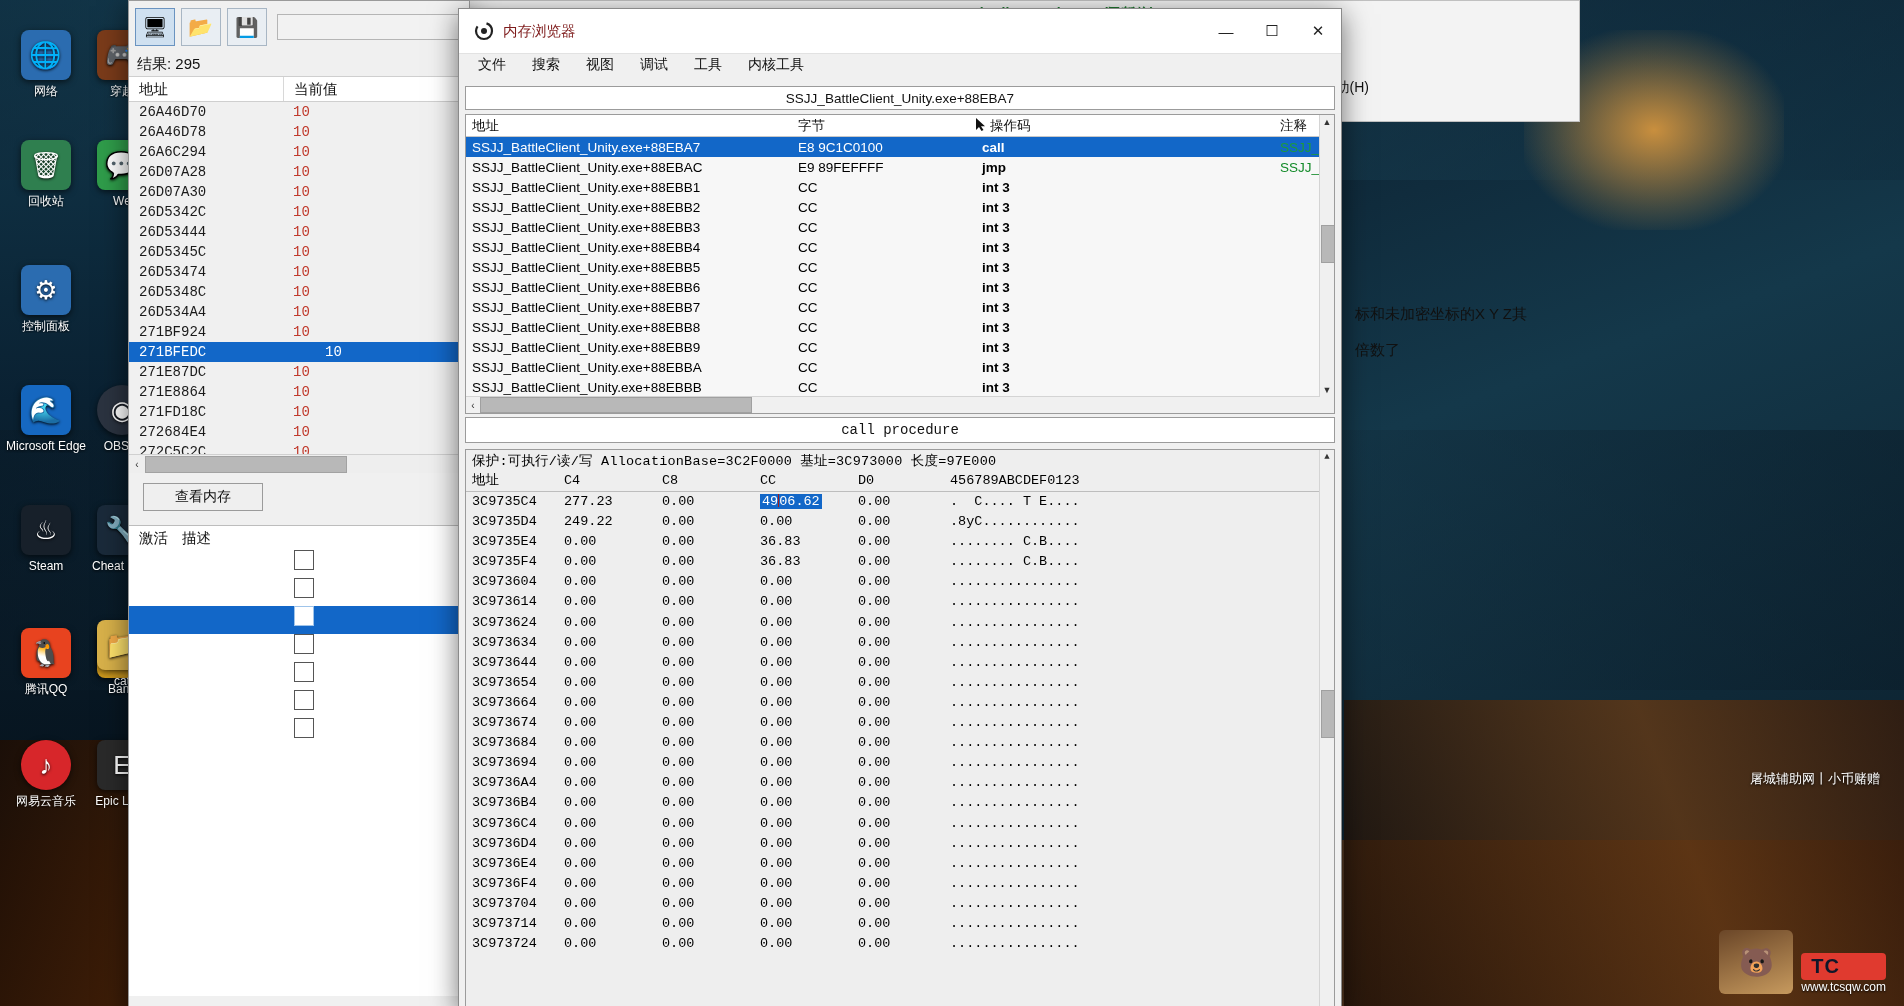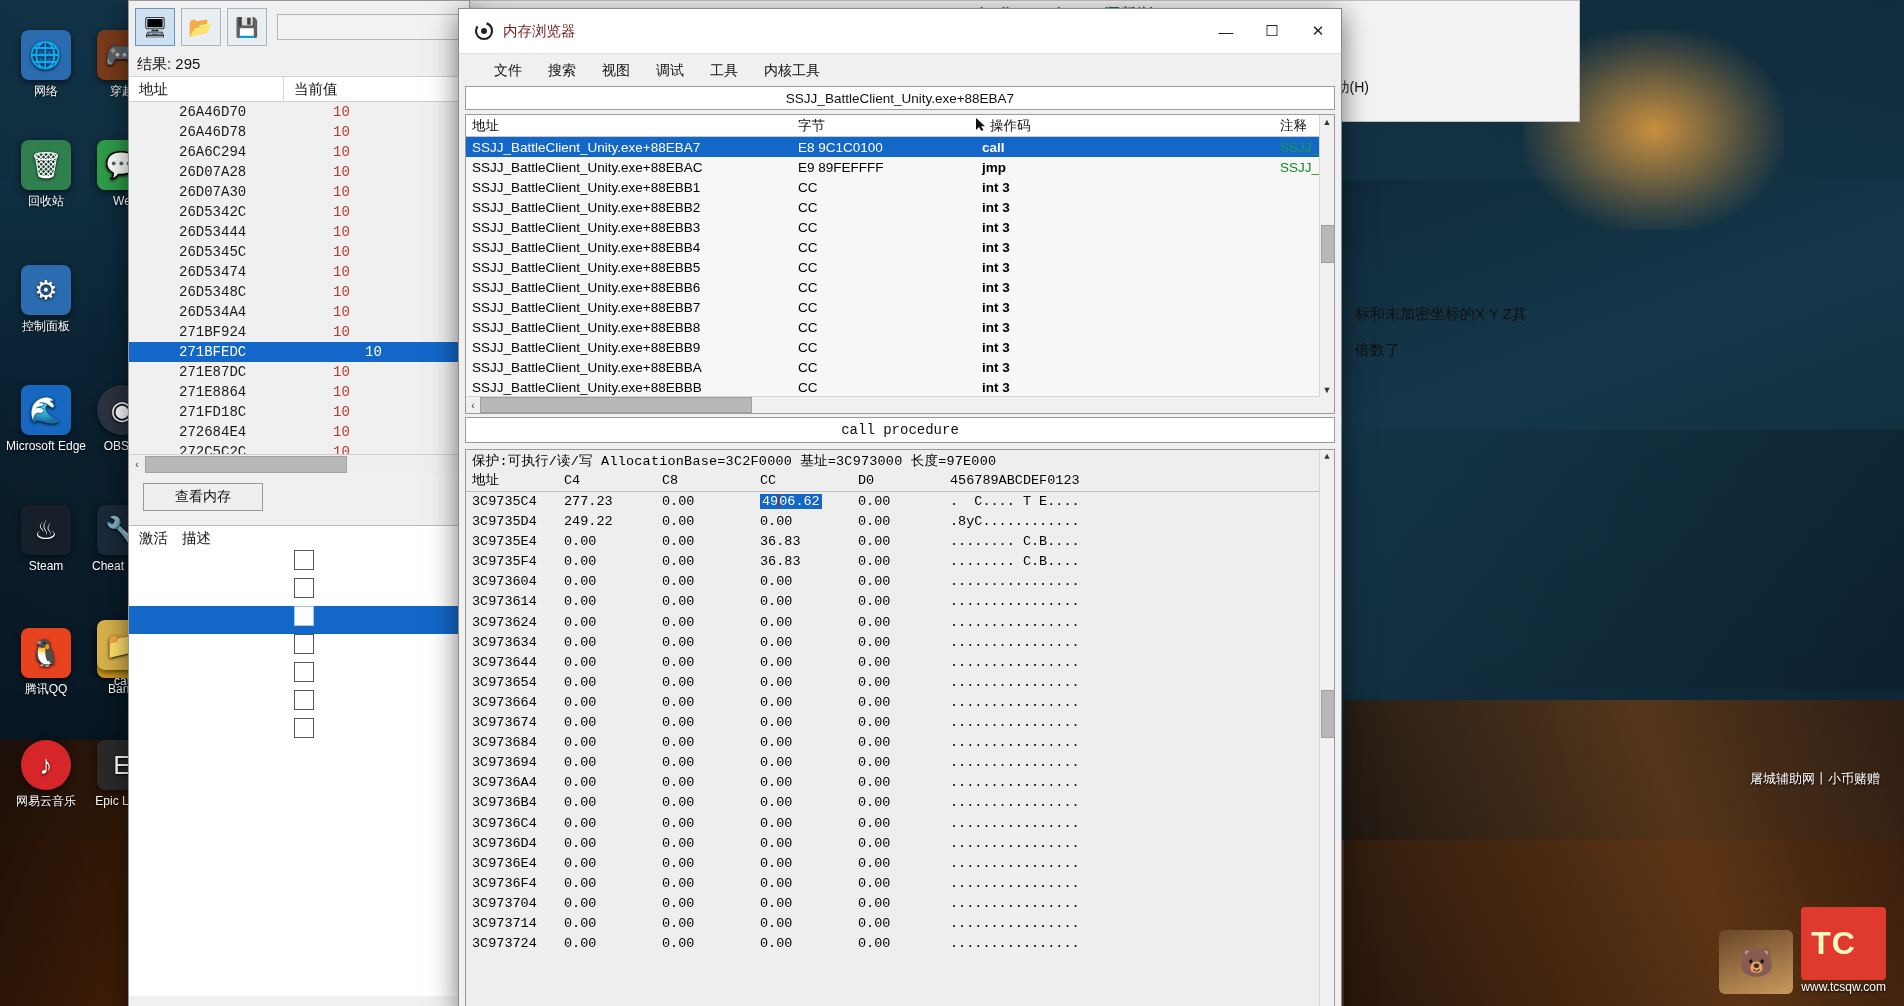--- a/index.html
+++ b/index.html
@@ -37,22 +37,22 @@
   
   .win{position:absolute;background:#f0f0f0;border:1px solid #8a8a8a;
       box-shadow:0 6px 26px rgba(0,0,0,.55);}
   .titlebar{height:44px;display:flex;align-items:center;background:#fff;
       border-bottom:1px solid #e2e2e2;}
   .titlebar .tb-icon{width:22px;height:22px;margin:0 8px 0 14px;display:flex;align-items:center;justify-content:center;}
   .titlebar .tb-text{font-size:14.5px;color:#7f1d1d;}
   .wbtns{margin-left:auto;display:flex;height:44px;}
   .wbtn{width:46px;height:44px;display:flex;align-items:center;justify-content:center;
       font-size:15px;color:#222;cursor:default;}
-  .menubar{height:28px;display:flex;align-items:flex-end;padding-left:16px;gap:20px;
-      background:#f0f0f0;font-size:14px;color:#111;margin-left:16px;}
+  .menubar{height:28px;display:flex;align-items:flex-start;padding-left:16px;gap:20px;
+      background:#f0f0f0;font-size:14px;color:#111;}
   .menubar span{padding:2px 3px;}
 
   
   #memwin{left:458px;top:8px;width:882px;height:998px;background:#f0f0f0;}
   .addrbar{margin:4px 6px 0 6px;height:22px;background:#fff;border:1px solid #9b9b9b;
      display:flex;align-items:center;justify-content:center;
      font-family:"Liberation Sans",sans-serif;font-size:13.5px;color:#111;}
   .disasm{margin:4px 6px 0 6px;border:1px solid #9b9b9b;background:#f7f7f7;height:298px;
      position:relative;overflow:hidden;}
   .dis-head{display:flex;height:21px;background:#fff;border-bottom:1px solid #c8c8c8;
@@ -102,21 +102,21 @@
      display:flex;align-items:center;justify-content:center;}
   .tbtn.active{background:#cfe0f0;border-color:#6a93c0;}
   .ce-input{flex:1;height:24px;background:#f2f2f2;border:1px solid #b5b5b5;margin-left:4px;}
   .ce-result{font-size:15px;color:#111;padding:2px 0 2px 8px;}
   .ce-listhead{display:flex;height:24px;background:#fff;border-top:1px solid #cfcfcf;
       border-bottom:1px solid #cfcfcf;font-size:14.5px;color:#111;align-items:center;}
   .ce-listhead .h1{width:144px;padding-left:10px;border-right:1px solid #d8d8d8;height:100%;display:flex;align-items:center;}
   .ce-listhead .h2{flex:1;padding-left:10px;}
   .ce-list{height:352px;overflow:hidden;background:#f0f0f0;position:relative;}
   .ce-row{display:flex;height:20px;align-items:center;font-size:14px;
-      font-family:"Liberation Mono",monospace;padding-left:40px;}
+      font-family:"Liberation Mono",monospace;}
   .ce-row .a{width:144px;padding-left:10px;color:#1a1a1a;}
   .ce-row .v{flex:1;padding-left:10px;color:#c0392b;}
   .ce-row.sel{background:#1267c8;gap:32px;}
   .ce-row.sel .a,.ce-row.sel .v{color:#fff;}
   .ce-hscroll{height:18px;background:#eee;border-top:1px solid #d0d0d0;display:flex;align-items:center;}
   .ce-hscroll .arrow{width:16px;text-align:center;font-size:10px;color:#333;}
   .ce-hscroll .thumb{height:15px;background:#b8b8b8;border:1px solid #a2a2a2;}
   .ce-viewbtn{margin:10px 0 0 14px;width:118px;height:26px;border:1px solid #9b9b9b;
       background:#efefef;display:flex;align-items:center;justify-content:center;font-size:14px;color:#111;}
   .ce-tablewrap{margin-top:14px;border-top:1px solid #bdbdbd;background:#fff;height:470px;}
@@ -132,21 +132,21 @@
      border:1px solid #c0c0c0;}
   .bg-title{font-size:14px;color:#1f7a2f;padding:4px 0 0 0;text-align:center;font-weight:bold;}
   .bg-menu{position:absolute;right:210px;top:78px;font-size:14px;color:#111;}
   .bg-side{position:absolute;left:0;top:30px;width:60px;bottom:0;background:#e8e8e8;border-right:1px solid #cfcfcf;}
   #bgtext{position:absolute;left:1355px;top:296px;width:250px;font-size:15px;color:#111;line-height:36px;}
 
   
   #wm{position:absolute;right:18px;bottom:12px;display:flex;align-items:flex-end;gap:8px;}
   #wm .wmlogo{width:74px;height:64px;border-radius:6px;
      background:linear-gradient(160deg,#6a4628,#c79a5e);display:flex;align-items:center;justify-content:center;font-size:28px;}
-  #wm .wmbadge{background:#e03a2f;color:#fef9c3;font-size:32px;font-weight:bold;padding:18px 10px;border-radius:4px;letter-spacing:1px;}
+  #wm .wmbadge{background:#e03a2f;color:#0f172a;font-size:20px;font-weight:bold;padding:2px 10px;border-radius:4px;letter-spacing:1px;}
   #wm .wmsub{color:#fff;font-size:12px;text-shadow:0 1px 2px #000;}
   #wmtop{position:absolute;right:24px;top:770px;color:#fff;font-size:13px;text-shadow:0 1px 3px #000;}
 </style>
 </head>
 <body>
 
 <div id="desktop">
   <div class="wp-left"></div>
   <div class="wp-band wp1"></div>
   <div class="wp-band wp2"></div>

